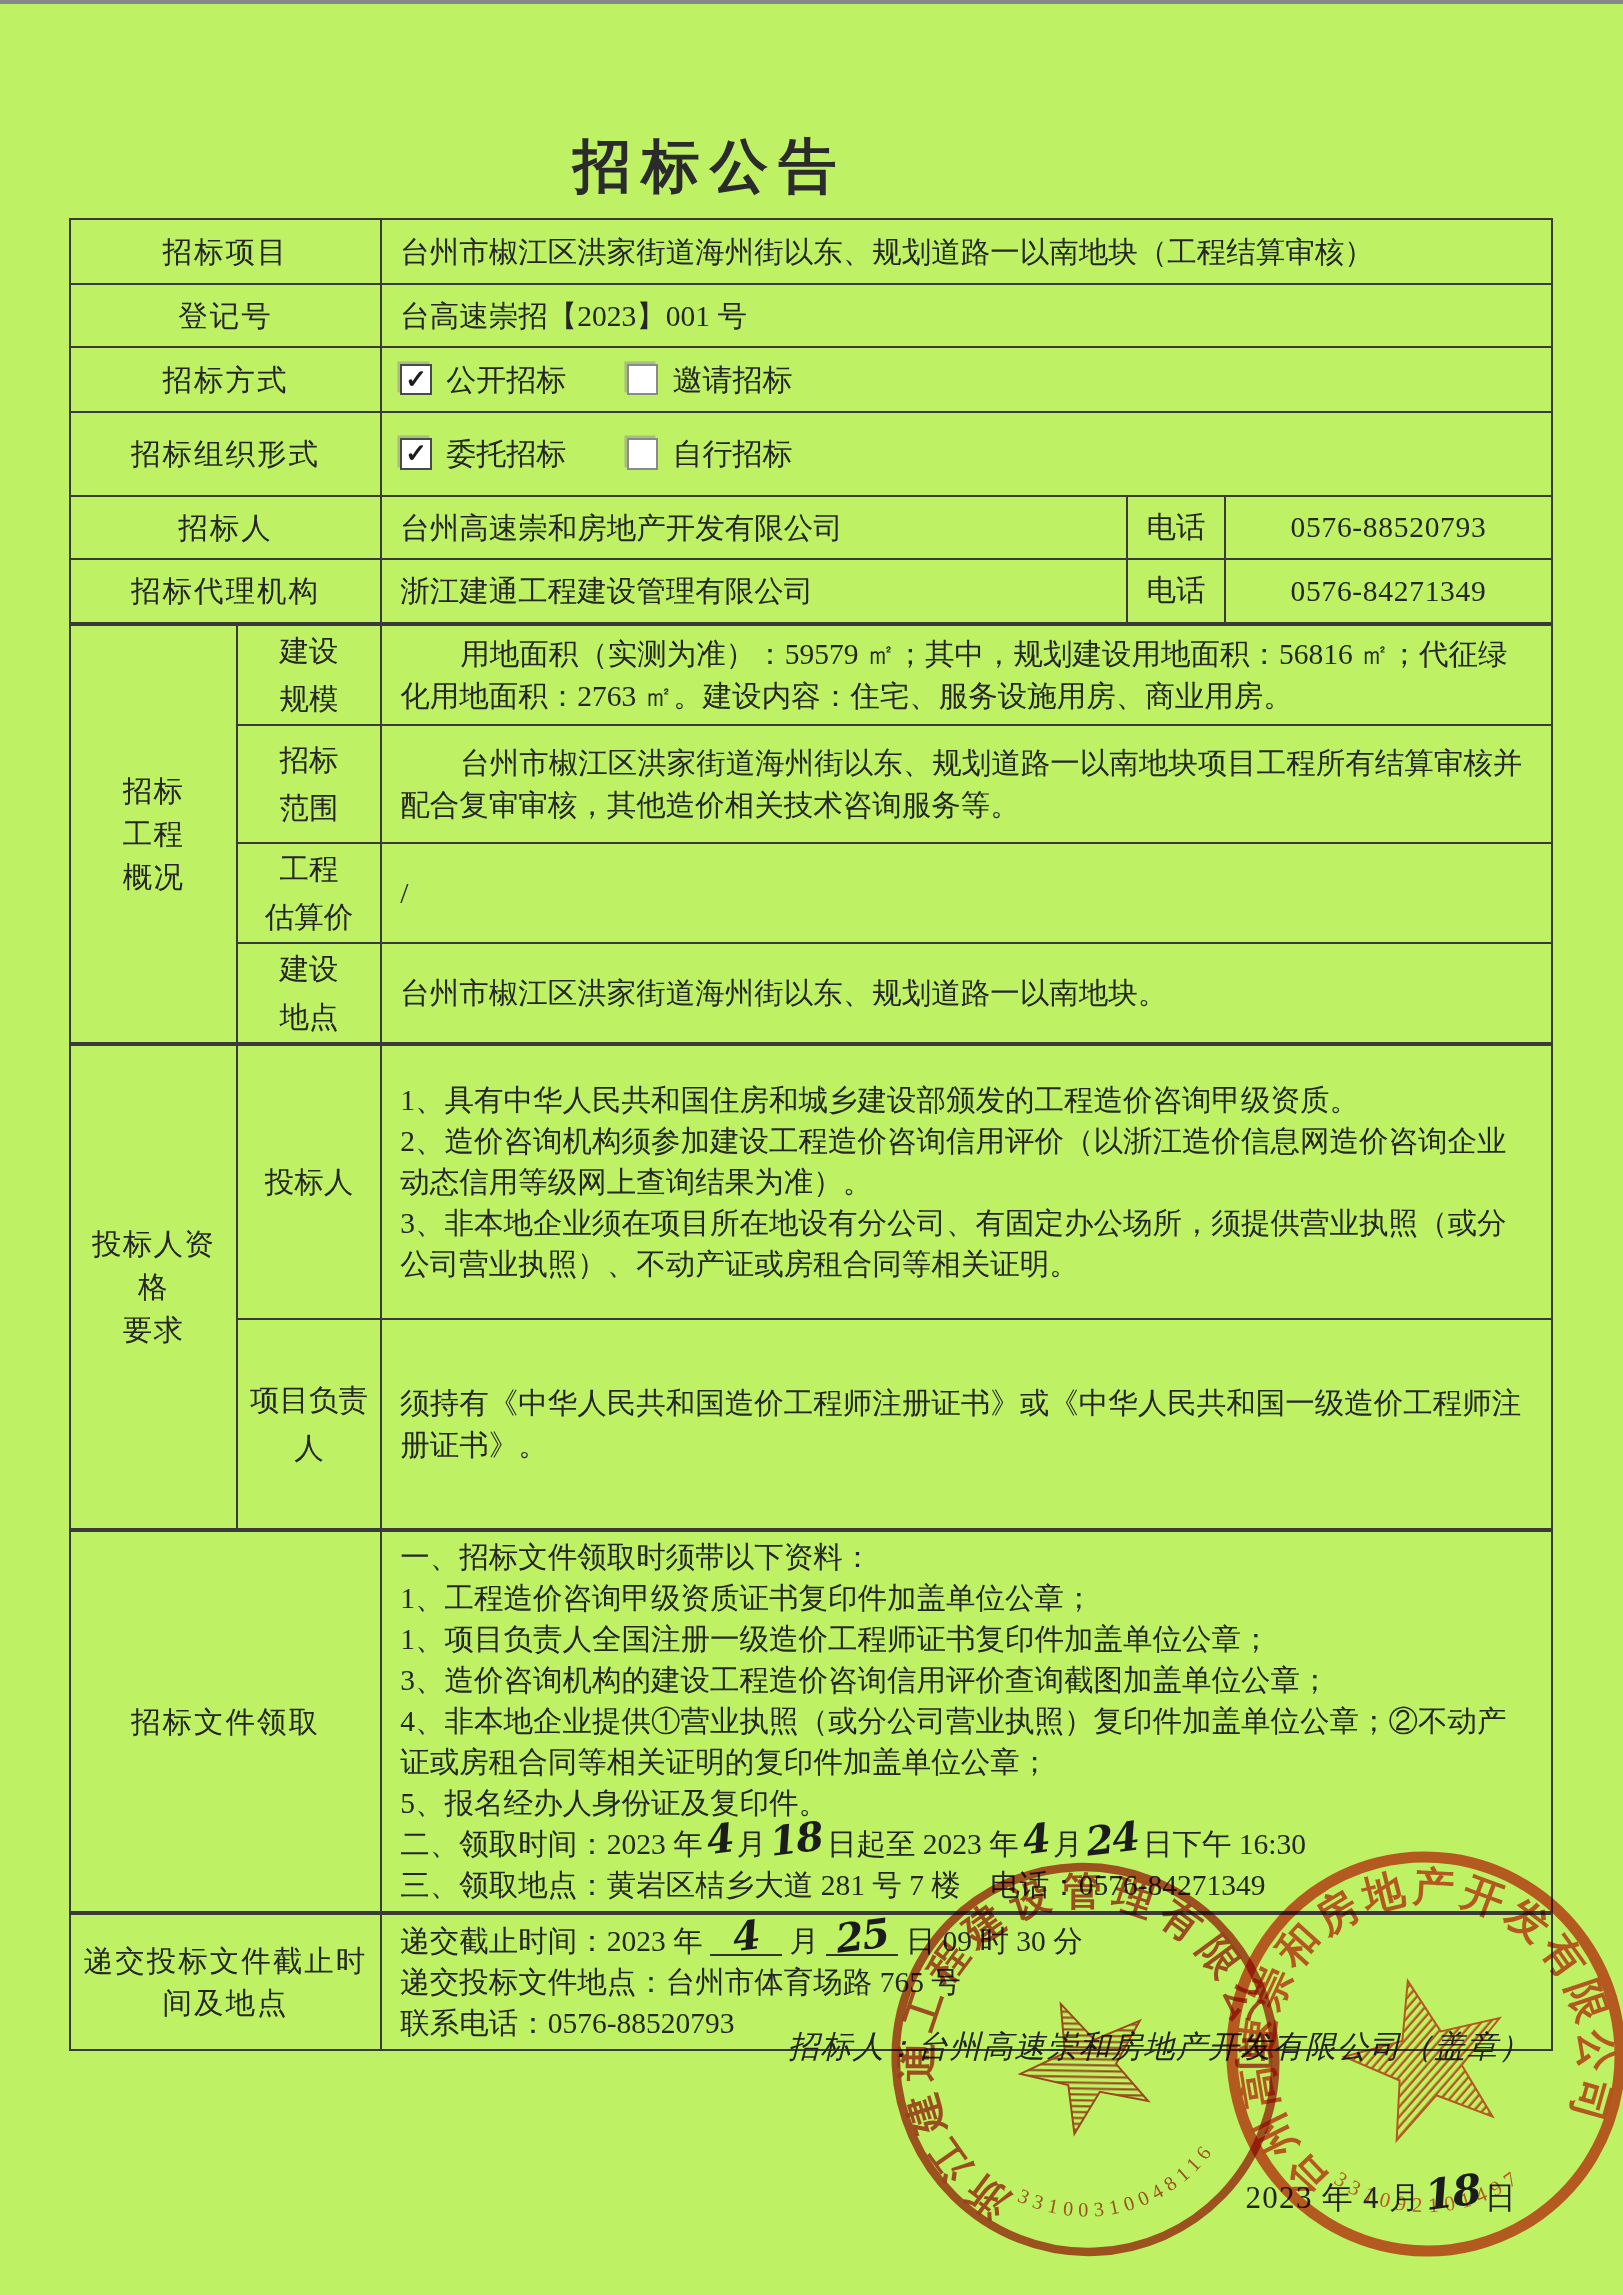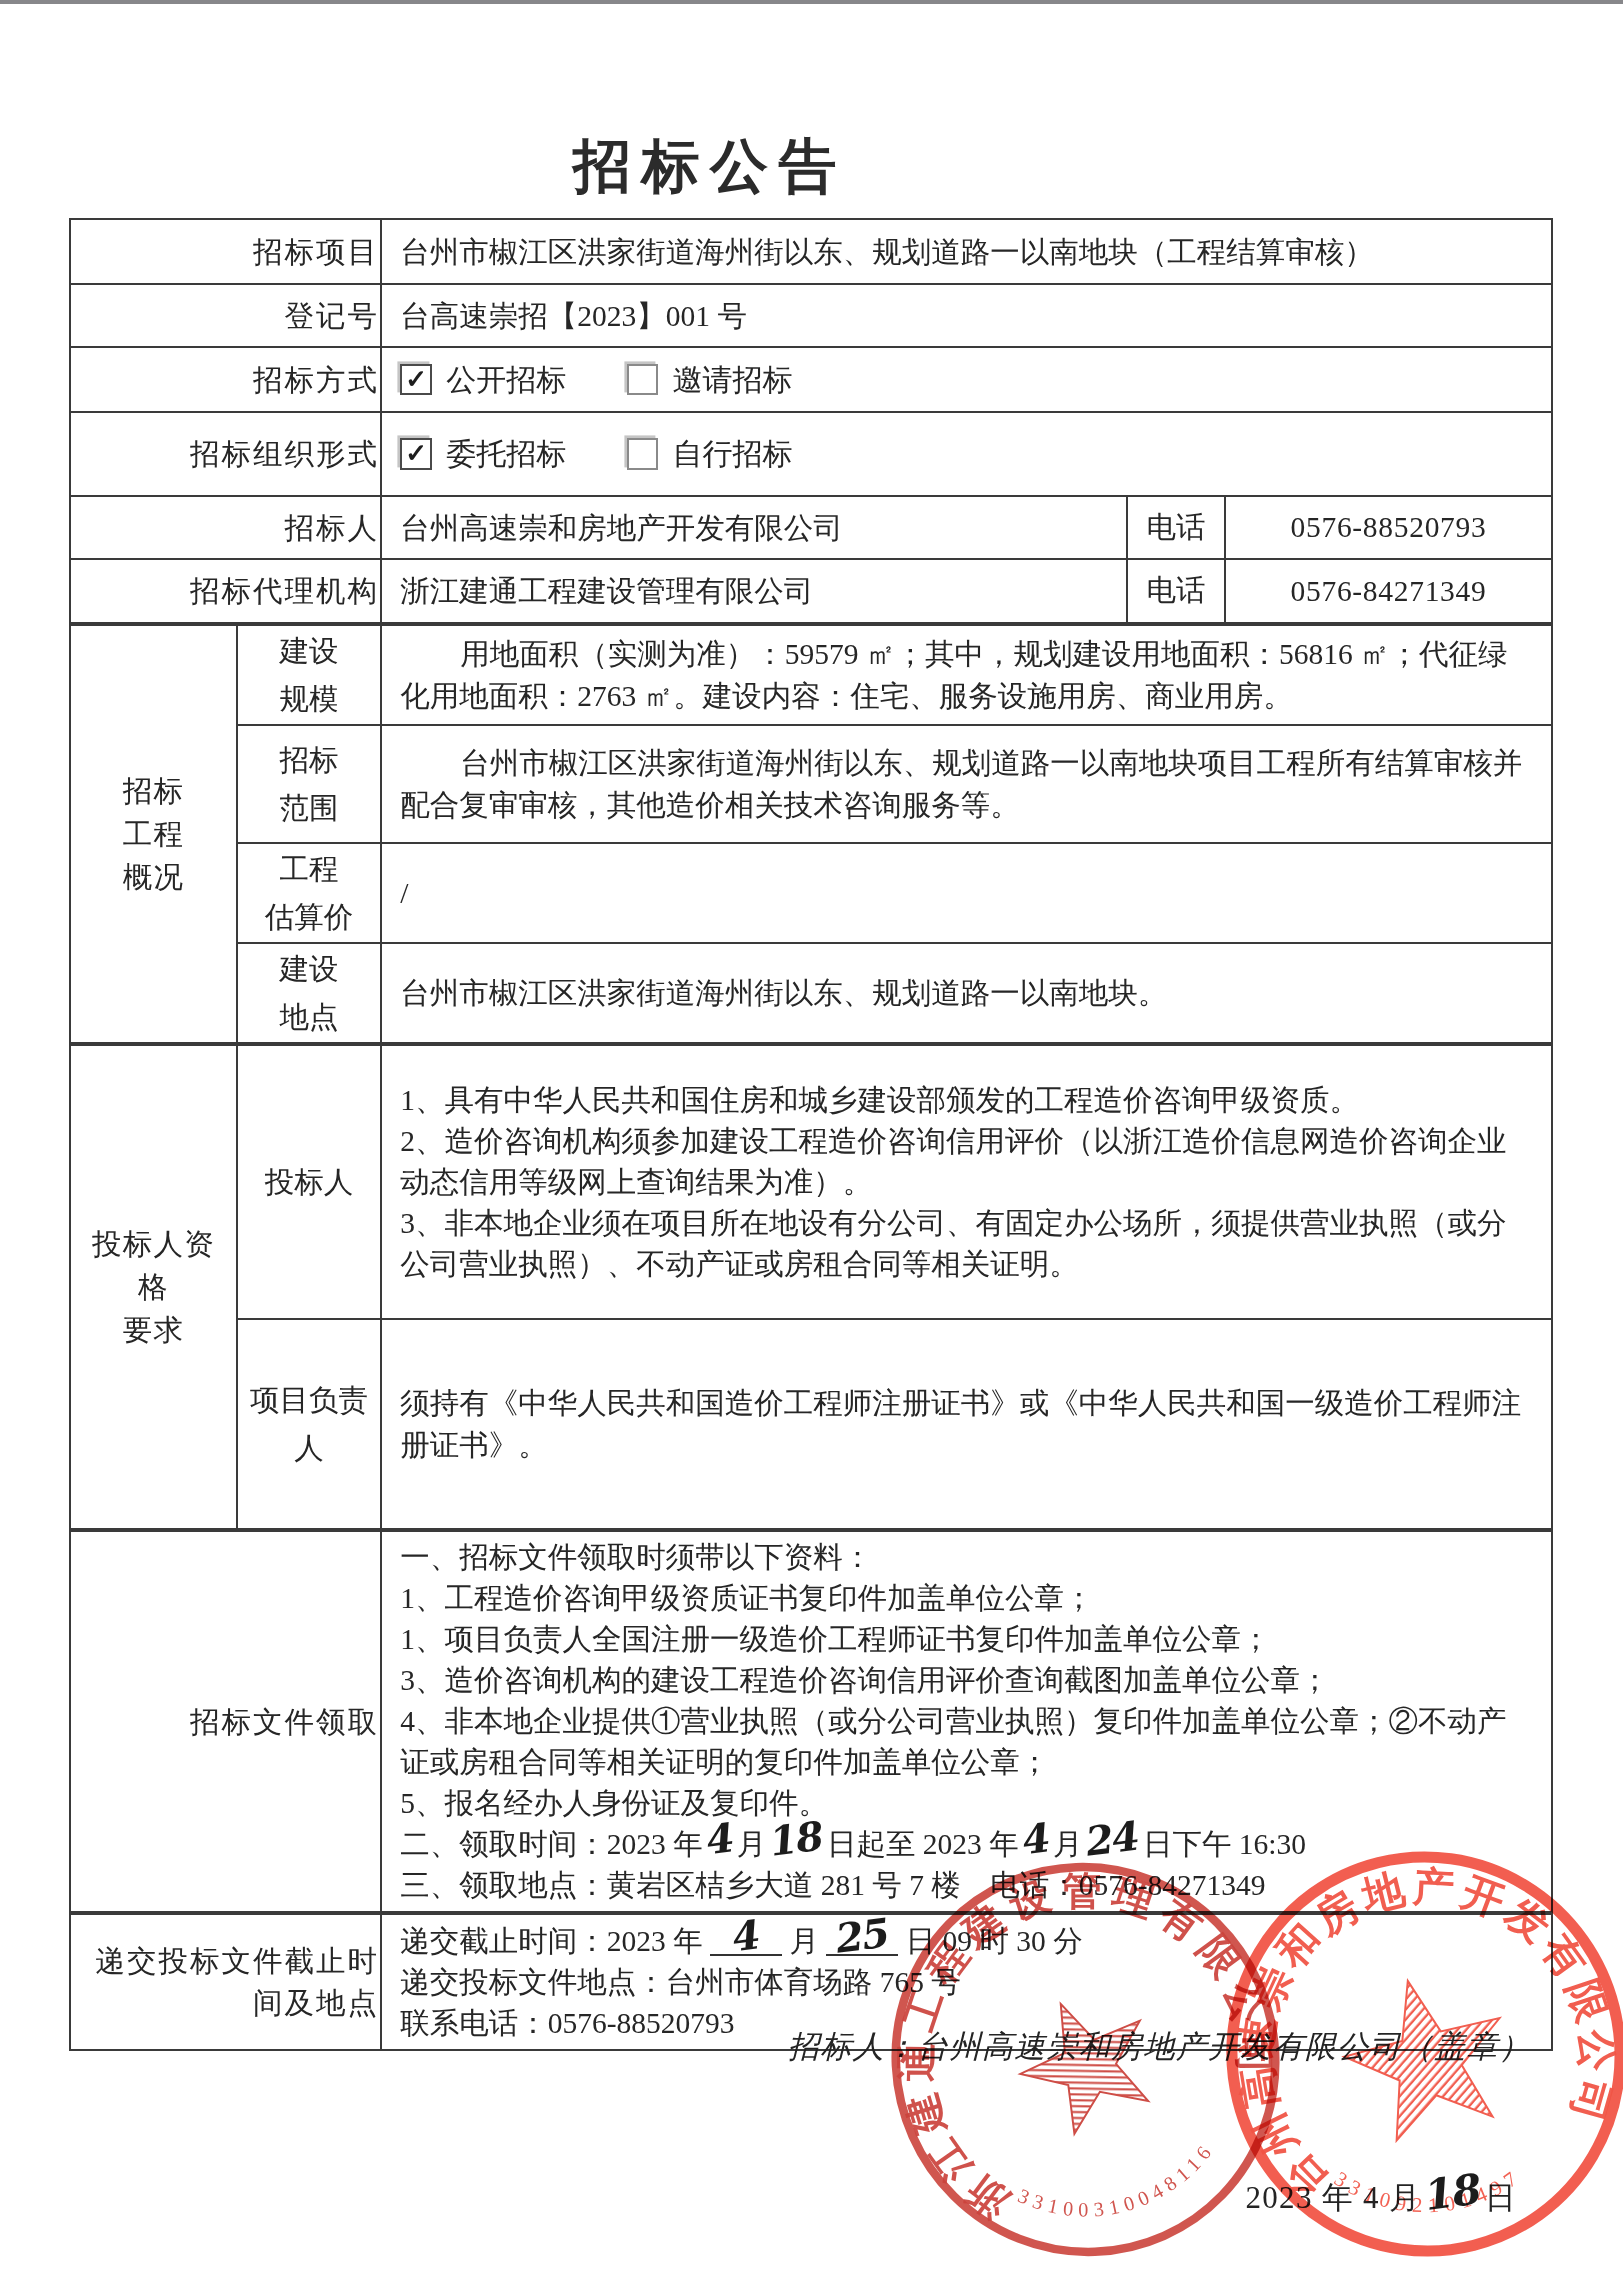--- a/index.html
+++ b/index.html
@@ -1,19 +1,19 @@
 <!DOCTYPE html>
 <html style="font-size:10.5px"><head>
 <meta charset="utf-8">
 <style>
   html,body{margin:0;padding:0;background:#e8e8e8;}
   .page{
     position:relative;
     width:1623px;height:2295px;
-    background:#ffffff;
+    background:#bef264;
     font-family:"Liberation Serif","DejaVu Serif",serif;
     color:#222;
     overflow:hidden;
   }
   .scan-edge{position:absolute;top:0;left:0;width:1623px;height:3.9px;background:#87878a;}
   .doc-title{
     position:absolute;top:128px;left:0;width:1420px;
     text-align:center;font-size:58px;font-weight:700;
     letter-spacing:10.5px;color:#2b2b2b;margin:0;
   }
@@ -21,21 +21,21 @@
     position:absolute;left:69px;top:218px;width:1483px;
     border-collapse:collapse;table-layout:fixed;
   }
   table.doc td{
     border:2.6px solid #3a3a3a;
     vertical-align:middle;
     font-size:29.5px;color:#262626;
   }
   tr.heavy td{border-top-width:4.6px;}
   td.lbl{
-    text-align:right;letter-spacing:2px;font-size:31px;
+    text-align:center;letter-spacing:2px;font-size:31px;
     white-space:pre-line;line-height:42px;
   }
   td.vlbl{
     text-align:center;font-size:30px;letter-spacing:1.3px;
     white-space:pre-line;line-height:43px;
   }
   td.sublbl{
     text-align:center;font-size:30px;
     white-space:pre-line;line-height:48px;
   }

